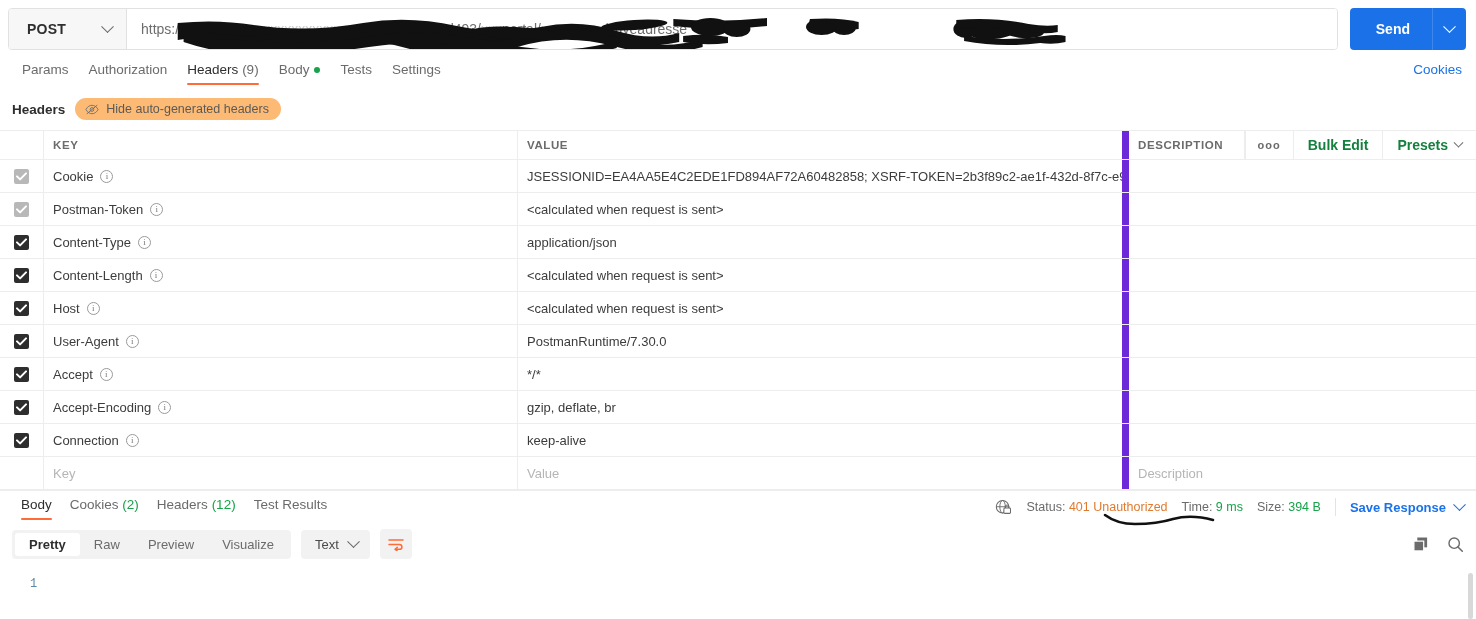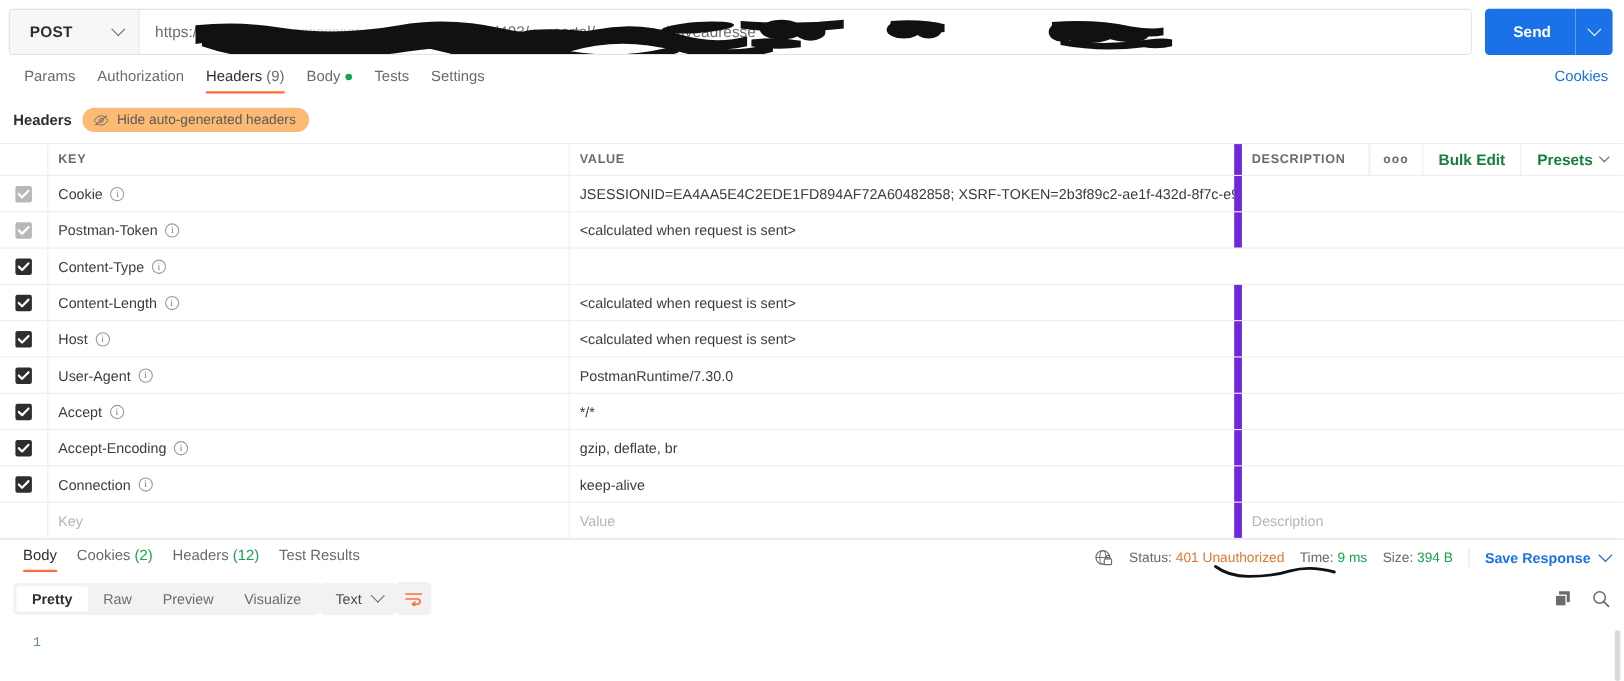--- a/index.html
+++ b/index.html
@@ -172,21 +172,21 @@
   }
   .cnt-green { color: #16a34a; }
   .meta { position: absolute; right: 12px; top: 0; height: 32px; display: flex; align-items: center; gap: 14px; }
   .meta-item { font-size: 12.5px; color: #6b6b6b; white-space: nowrap; }
   .m-val-warn { color: #e07a2f; }
   .m-val-green { color: #16a34a; }
   .divider-v { width: 1px; height: 18px; background: #e3e3e3; }
   .save-resp { font-size: 13px; color: #1b72e8; font-weight: bold; display: flex; align-items: center; cursor: pointer; }
   .status-underline { position: absolute; pointer-events: none; }
 
-  .fmt-bar { display: flex; align-items: center; padding: 7px 12px 8px 12px; position: relative; }
+  .fmt-bar { display: flex; align-items: center; gap: 10px; padding: 7px 12px 8px 12px; position: relative; }
   .seg { display: flex; align-items: center; background: #f2f2f2; border-radius: 4px; padding: 3px; }
   .seg-item { font-size: 13px; color: #6b6b6b; padding: 4px 14px; border-radius: 3px; cursor: pointer; }
   .seg-item.active { background: #ffffff; color: #2e2e2e; font-weight: bold; }
   .type-sel {
     display: flex; align-items: center; gap: 10px;
     background: #f2f2f2; border-radius: 4px;
     padding: 7px 12px 7px 14px;
     font-size: 13px; color: #4a4a4a; cursor: pointer;
   }
   .wrap-btn {
@@ -342,20 +342,23 @@
           <div class="c-check">
             <span class="cb on">
               <svg width="11" height="9" viewBox="0 0 11 9">
                 <path d="M1 4.4 L4.1 7.4 L10 1.4" fill="none" stroke="#ffffff" stroke-width="2" stroke-linecap="round" stroke-linejoin="round"></path>
               </svg>
             </span>
           </div>
           <div class="c-key">
             <span class="key-text">Content-Type</span>
             <span class="info-i">i</span>
+          </div>
+          <div class="c-val">
+            <span class="val-text">application/json</span>
           </div>
           <div class="c-desc">
             <span class="val-text"></span>
           </div>
         </div>
         <div class="trow">
           <div class="c-check">
             <span class="cb on">
               <svg width="11" height="9" viewBox="0 0 11 9">
                 <path d="M1 4.4 L4.1 7.4 L10 1.4" fill="none" stroke="#ffffff" stroke-width="2" stroke-linecap="round" stroke-linejoin="round"></path>

